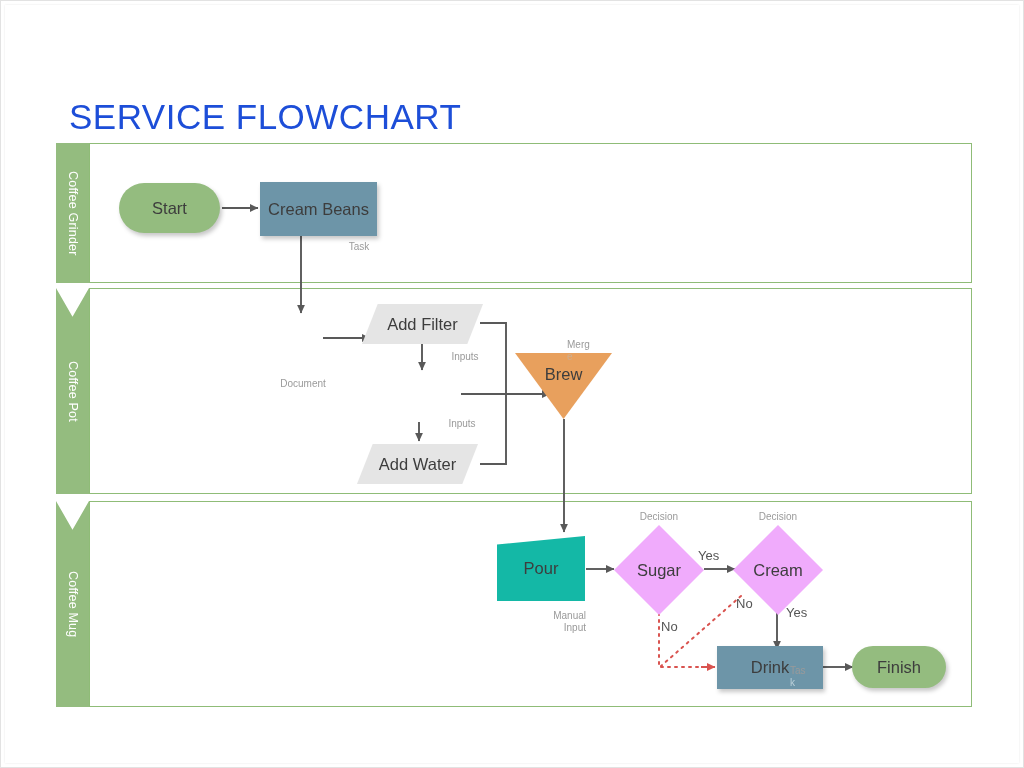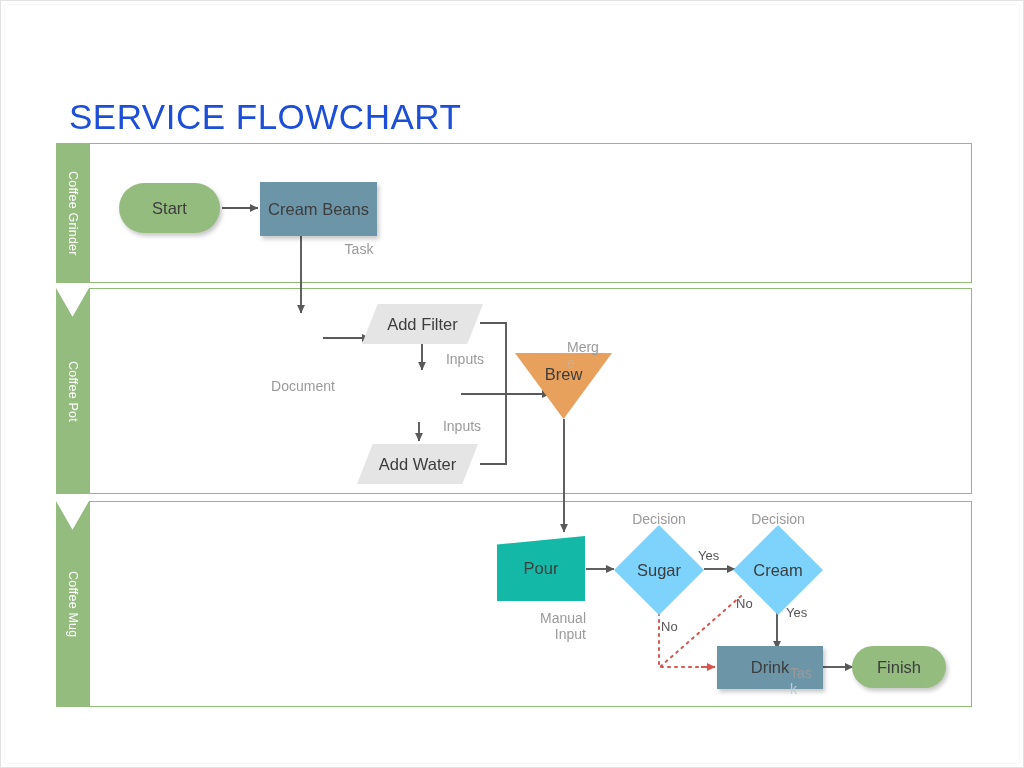--- a/index.html
+++ b/index.html
@@ -94,21 +94,21 @@
     border-radius: 26px;
   }
   .task {
     background: #6d95a8;
   }
   .parallelogram {
     background: #e5e5e5;
     clip-path: polygon(13% 0%, 100% 0%, 87% 100%, 0% 100%);
   }
   .diamond {
-    background: #7dd3fc;
+    background: #f0abfc;
     clip-path: polygon(50% 0%, 100% 50%, 50% 100%, 0% 50%);
   }
   .triangle-down {
     background: #e8a05d;
     clip-path: polygon(0% 0%, 100% 0%, 50% 100%);
   }
   .manual-input {
     background: #14b8a6;
     clip-path: polygon(0% 13%, 100% 0%, 100% 100%, 0% 100%);
   }
@@ -118,21 +118,21 @@
   .document .doc-text {
     position: relative;
     z-index: 2;
     padding-bottom: 12px;
   }
 
   
   .type-label {
     position: absolute;
     color: #9a9a9a;
-    font-size: 14px;
+    font-size: 10px;
     line-height: 1.15;
     text-align: center;
   }
   
   .edge-label {
     position: absolute;
     color: #555555;
     font-size: 13px;
     background: transparent;
   }

